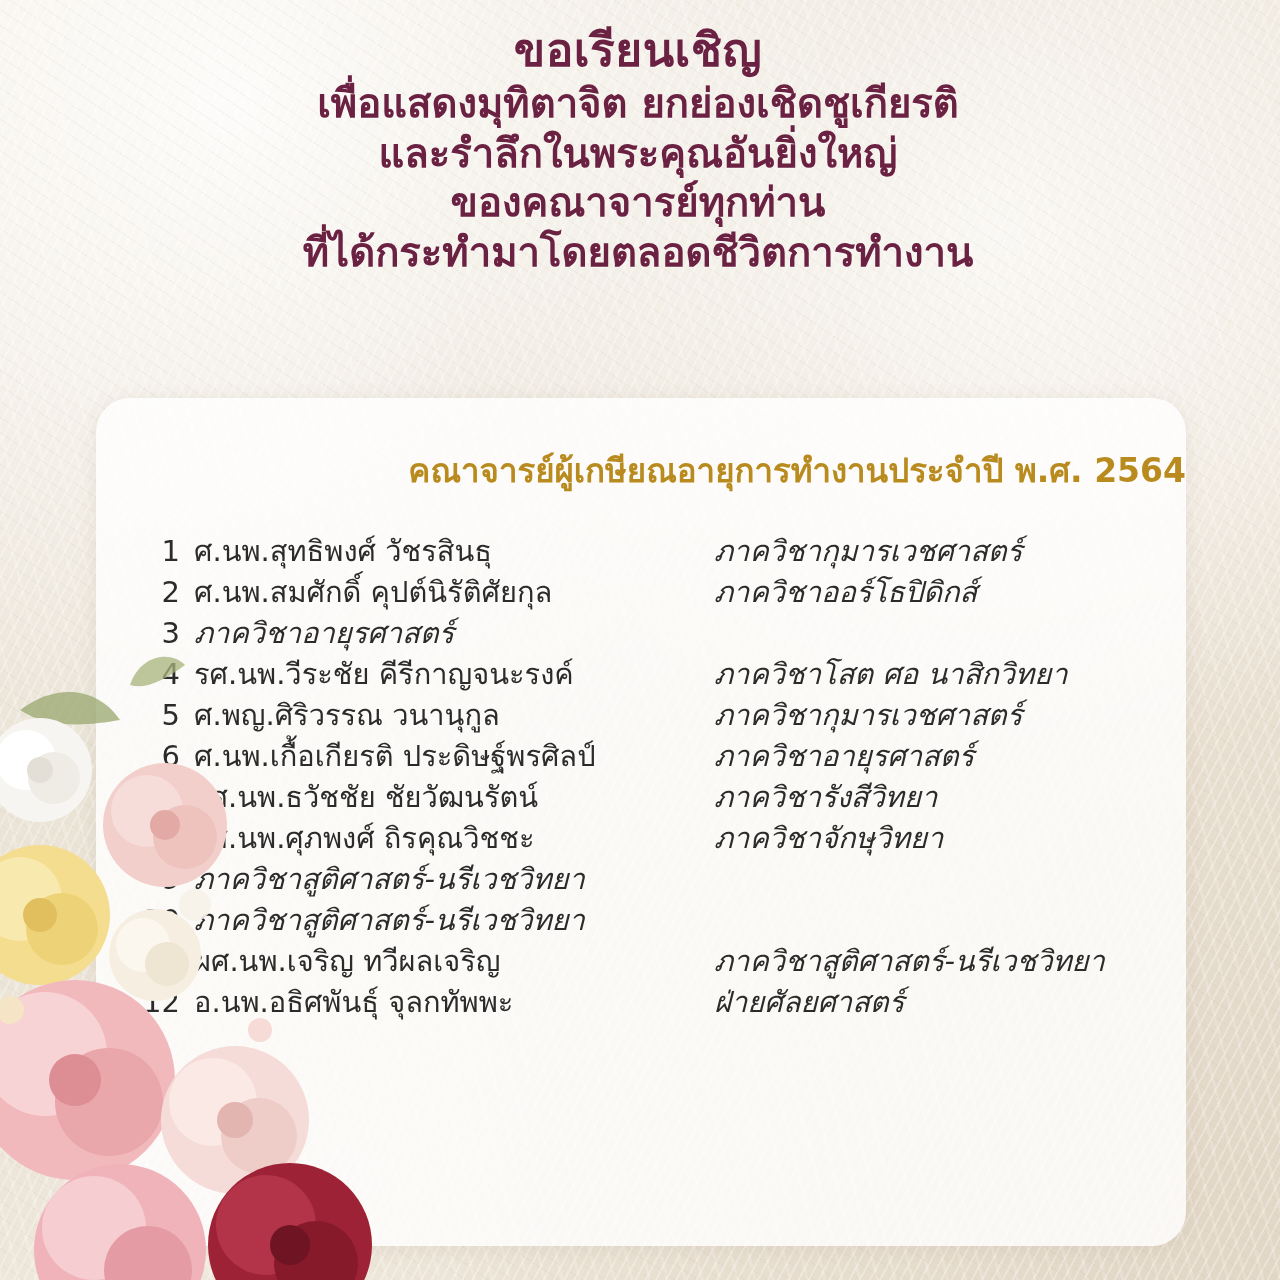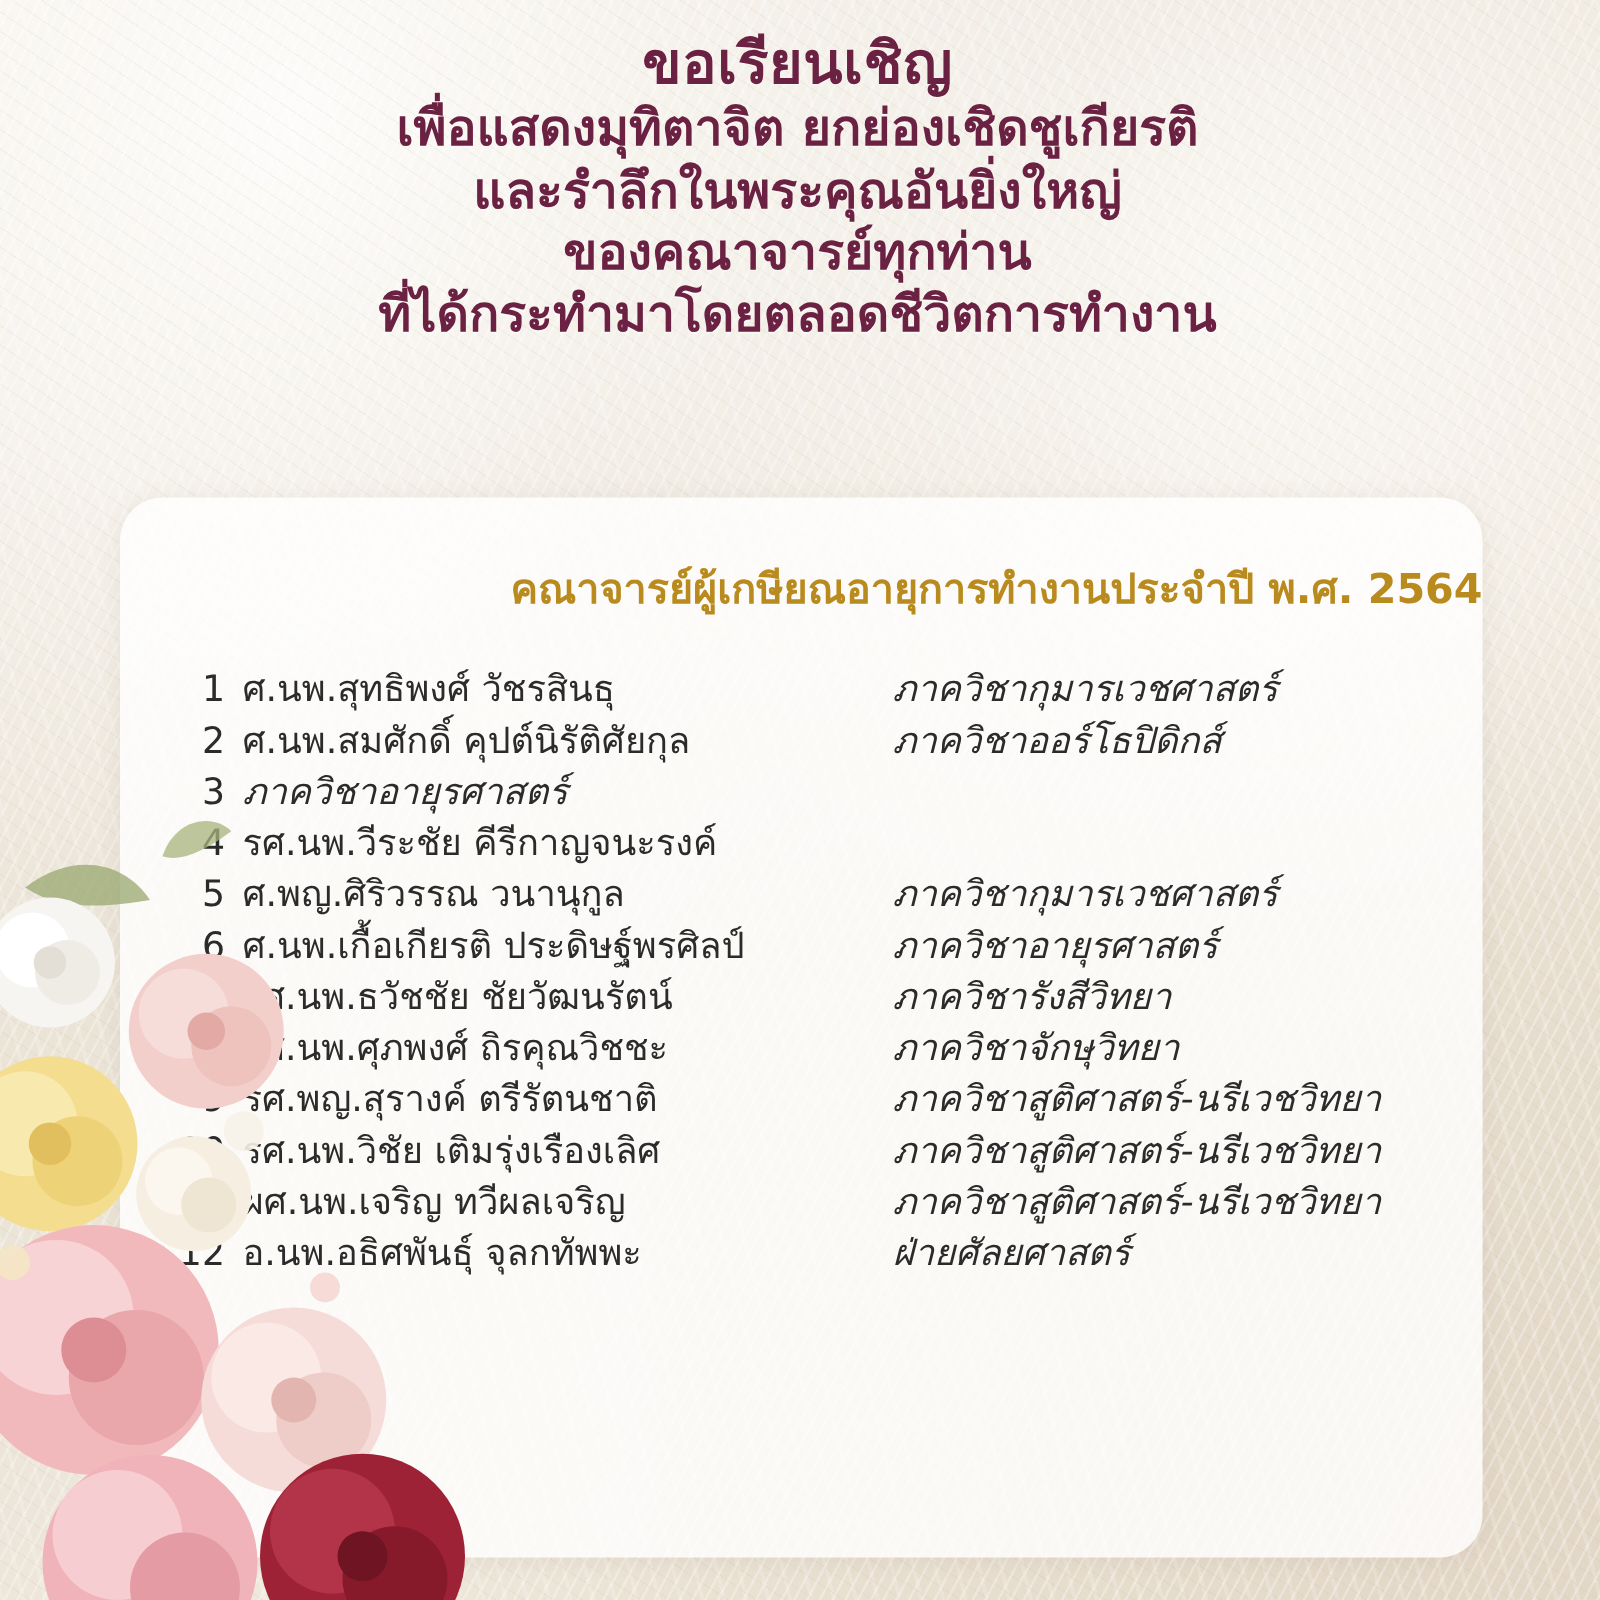--- a/index.html
+++ b/index.html
@@ -146,20 +146,21 @@
         <span class="name">ศ.นพ.สมศักดิ์  คุปต์นิรัติศัยกุล</span>
         <span class="dept">ภาควิชาออร์โธปิดิกส์</span>
       </div>
       <div class="row">
         <span class="num">3</span>
         <span class="dept">ภาควิชาอายุรศาสตร์</span>
       </div>
       <div class="row">
         <span class="num">4</span>
         <span class="name">รศ.นพ.วีระชัย  คีรีกาญจนะรงค์</span>
+        <span class="dept">ภาควิชาโสต ศอ นาสิกวิทยา</span>
       </div>
       <div class="row">
         <span class="num">5</span>
         <span class="name">ศ.พญ.ศิริวรรณ  วนานุกูล</span>
         <span class="dept">ภาควิชากุมารเวชศาสตร์</span>
       </div>
       <div class="row">
         <span class="num">6</span>
         <span class="name">ศ.นพ.เกื้อเกียรติ  ประดิษฐ์พรศิลป์</span>
         <span class="dept">ภาควิชาอายุรศาสตร์</span>
@@ -169,26 +170,24 @@
         <span class="name">รศ.นพ.ธวัชชัย  ชัยวัฒนรัตน์</span>
         <span class="dept">ภาควิชารังสีวิทยา</span>
       </div>
       <div class="row">
         <span class="num">8</span>
         <span class="name">รศ.นพ.ศุภพงศ์  ถิรคุณวิชชะ</span>
         <span class="dept">ภาควิชาจักษุวิทยา</span>
       </div>
       <div class="row">
         <span class="num">9</span>
-        <span class="name">รศ.พญ.สุรางค์  ตรีรัตนชาติ</span>
         <span class="dept">ภาควิชาสูติศาสตร์-นรีเวชวิทยา</span>
       </div>
       <div class="row">
         <span class="num">10</span>
-        <span class="name">รศ.นพ.วิชัย  เติมรุ่งเรืองเลิศ</span>
         <span class="dept">ภาควิชาสูติศาสตร์-นรีเวชวิทยา</span>
       </div>
       <div class="row">
         <span class="num">11</span>
         <span class="name">ผศ.นพ.เจริญ  ทวีผลเจริญ</span>
         <span class="dept">ภาควิชาสูติศาสตร์-นรีเวชวิทยา</span>
       </div>
       <div class="row">
         <span class="num">12</span>
         <span class="name">อ.นพ.อธิศพันธุ์  จุลกทัพพะ</span>

